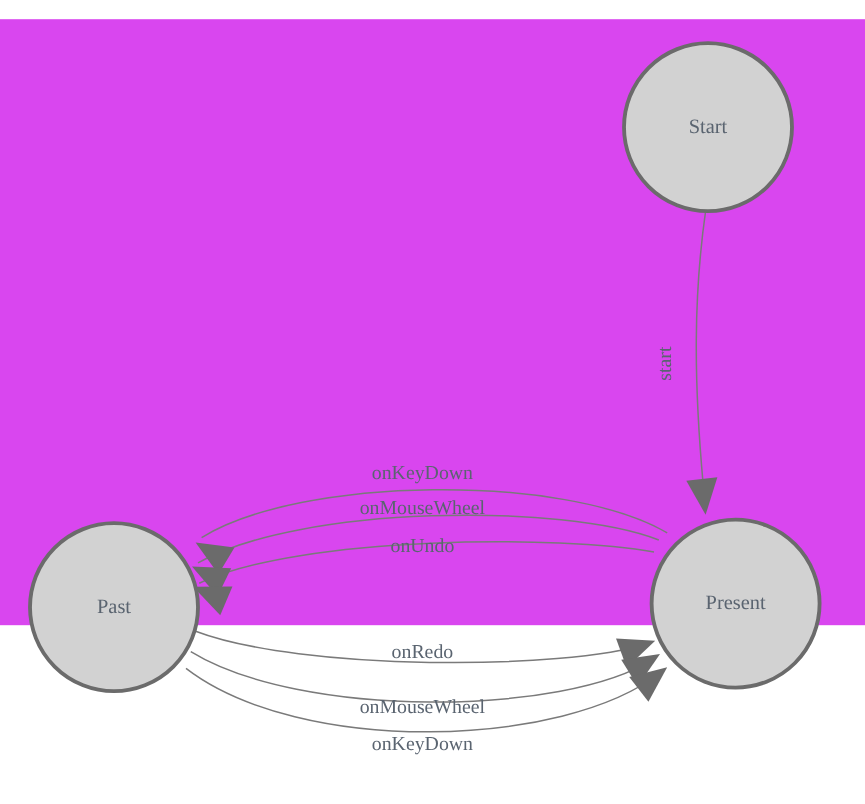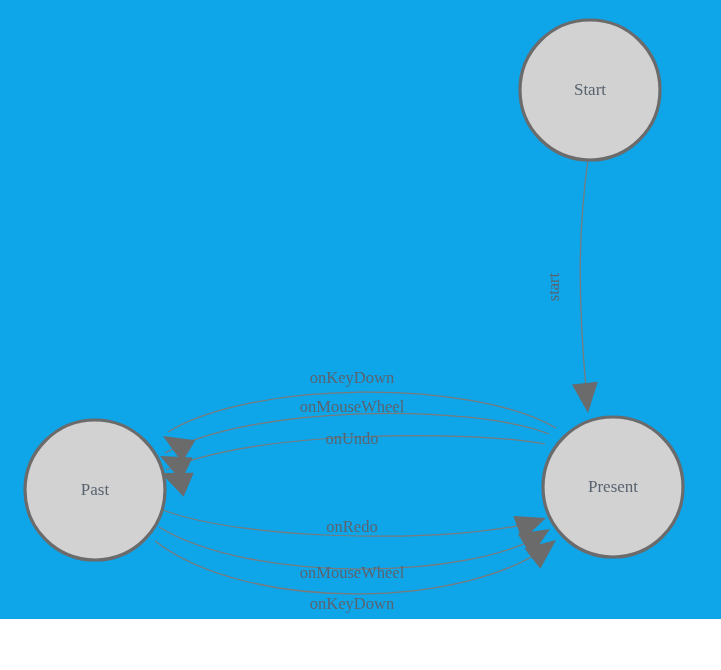--- a/index.html
+++ b/index.html
@@ -10,22 +10,23 @@
   }
   body {
     width: 721px;
     height: 670px;
     font-family: "Liberation Serif", "DejaVu Serif", serif;
     overflow: hidden;
   }
   #diagram-root {
     position: relative;
     width: 721px;
-    height: 619px;
-    background: #0ea5e9;
+    height: 505px;
+    background: #d946ef;
+    margin-top: 16px;
   }
   #diagram-svg {
     position: absolute;
     top: 0;
     left: 0;
     width: 721px;
     height: 670px;
     display: block;
   }
   .node-circle {

